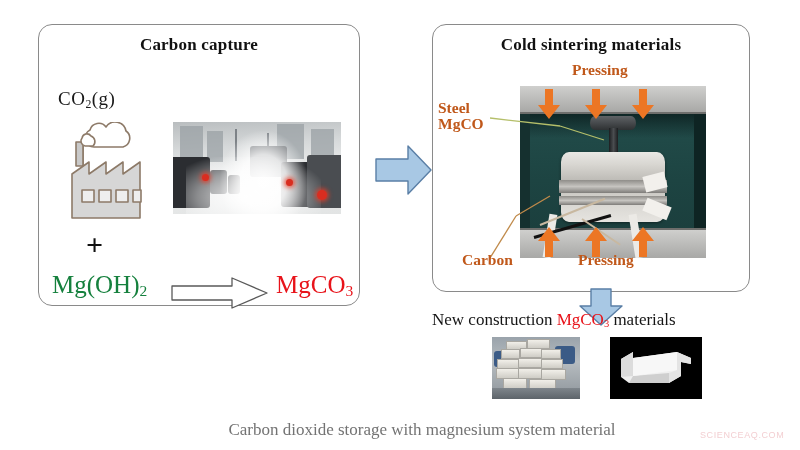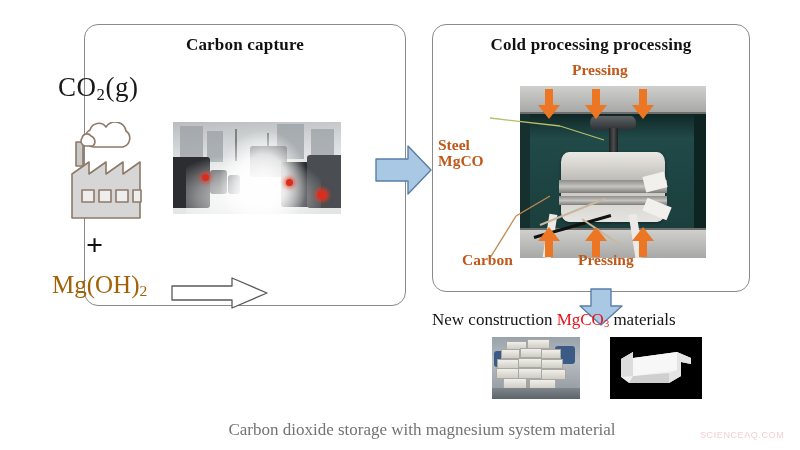--- a/index.html
+++ b/index.html
@@ -9,32 +9,32 @@
     position:relative;overflow:hidden;
   }
   .stage{position:absolute;left:0;top:0;width:800px;height:450px;}
 
   
   .panel{
     position:absolute;background:#ffffff;
     border:1.2px solid #8a8a8a;border-radius:14px;
     box-sizing:border-box;
   }
-  #panel-capture{left:38px;top:24px;width:322px;height:282px;margin-left:46px;}
+  #panel-capture{left:38px;top:24px;width:322px;height:282px;}
   #panel-sinter{left:432px;top:24px;width:318px;height:268px;}
 
   .panel-title{
     position:absolute;left:0;right:0;top:10px;text-align:center;
     font-weight:bold;font-size:17px;color:#111;letter-spacing:.2px;
   }
 
   
   #co2g{
-    position:absolute;left:58px;top:72px;
-    font-size:27px;color:#1a1a1a;letter-spacing:.5px;
+    position:absolute;left:58px;top:88px;
+    font-size:19px;color:#1a1a1a;letter-spacing:.5px;
   }
   sub{font-size:.62em;vertical-align:-.22em;}
 
   
   #factory-icon{position:absolute;left:58px;top:122px;width:112px;height:105px;}
 
   
   #smog-photo{
     position:absolute;left:173px;top:122px;width:168px;height:92px;
     overflow:hidden;background:#cfd2d4;
@@ -51,21 +51,21 @@
   .tail{position:absolute;background:#d92d20;border-radius:50%;
         box-shadow:0 0 4px 2px rgba(230,60,40,.75);}
   .bldg{position:absolute;background:#9aa0a4;opacity:.75;}
   .pole{position:absolute;background:#7d8287;width:2px;}
 
   
   #plus-sign{position:absolute;left:86px;top:228px;font-size:30px;font-weight:bold;color:#111;}
 
   
   #min-label{position:absolute;left:128px;top:244px;font-size:14px;color:#1a1a1a;}
-  #mgoh2{position:absolute;left:52px;top:271px;font-size:25px;color:#a16207;}
+  #mgoh2{position:absolute;left:52px;top:271px;font-size:25px;color:#15803d;}
   #min-arrow{position:absolute;left:170px;top:276px;width:100px;height:34px;}
   #mgco3{position:absolute;left:276px;top:271px;font-size:25px;color:#e8131a;font-weight:500;}
 
   
   #blue-arrow-right{position:absolute;left:375px;top:142px;width:58px;height:56px;}
   #blue-arrow-down{position:absolute;left:578px;top:288px;width:46px;height:38px;}
 
   
   #apparatus-photo{
     position:absolute;left:520px;top:86px;width:186px;height:172px;
@@ -94,21 +94,21 @@
     background:#eceae6;transform:rotate(-9deg);}
   .ap-tab{position:absolute;background:#f2f0ec;}
   .ap-wireA{position:absolute;background:#111;height:2px;transform-origin:left center;}
   .ap-wireB{position:absolute;background:#c8b8a0;height:2px;transform-origin:left center;}
 
   
   .press-arrow{position:absolute;width:24px;height:32px;}
 
   
   .olabel{position:absolute;color:#c0581a;font-weight:bold;font-size:15.5px;line-height:1.02;}
-  #label-steel-mold{left:438px;top:100px;text-align:left;margin-top:37px;}
+  #label-steel-mold{left:438px;top:100px;text-align:left;}
   #label-heater{left:462px;top:252px;}
   #label-press-top{left:572px;top:62px;}
   #label-press-bot{left:578px;top:252px;}
 
   .leader{position:absolute;pointer-events:none;}
 
   
   #new-construction{
     position:absolute;left:432px;top:310px;width:340px;
     font-size:17px;color:#151515;white-space:nowrap;
@@ -191,27 +191,30 @@
 
 
   <div id="mgoh2">
     <span>Mg(OH)</span><sub>2</sub>
   </div>
 
   <svg id="min-arrow" viewBox="0 0 100 34">
     <polygon points="2,10 62,10 62,2 97,17 62,32 62,24 2,24" fill="#ffffff" stroke="#5a5a5a" stroke-width="1.3" stroke-linejoin="round"></polygon>
   </svg>
 
+  <div id="mgco3">
+    <span>MgCO</span><sub>3</sub>
+  </div>
 
   <svg id="blue-arrow-right" viewBox="0 0 58 56">
     <polygon points="1,17 33,17 33,4 56,28 33,52 33,39 1,39" fill="#a8c8e4" stroke="#5a7fa6" stroke-width="1.4" stroke-linejoin="round"></polygon>
   </svg>
 
   <div class="panel" id="panel-sinter">
-    <div class="panel-title">Cold processing processing</div>
+    <div class="panel-title">Cold sintering materials</div>
   </div>
 
   <div id="apparatus-photo">
     <div class="ap-bg"></div>
     <div class="ap-bevel"></div>
     <div class="ap-sideL"></div>
     <div class="ap-sideR"></div>
     <div class="ap-plate top"></div>
     <div class="ap-plate bot"></div>
     <div class="ap-ram"></div>

